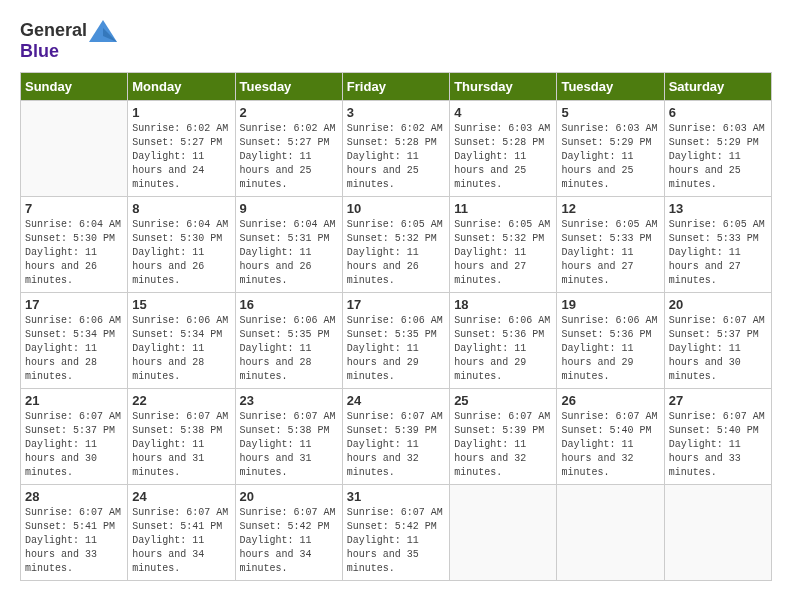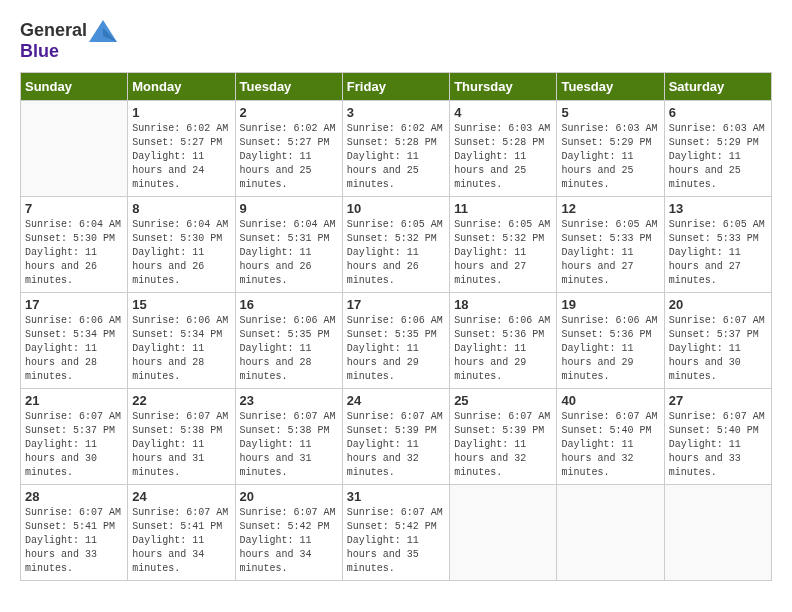--- a/index.html
+++ b/index.html
@@ -265,21 +265,21 @@
           Sunrise: 6:07 AM<br>Sunset: 5:39 PM<br>Daylight: 11 hours and 32 minutes.
         </div>
       </td>
         <td>
         <span class="day-num">25</span>
         <div class="day-info">
           Sunrise: 6:07 AM<br>Sunset: 5:39 PM<br>Daylight: 11 hours and 32 minutes.
         </div>
       </td>
         <td>
-        <span class="day-num">40</span>
+        <span class="day-num">26</span>
         <div class="day-info">
           Sunrise: 6:07 AM<br>Sunset: 5:40 PM<br>Daylight: 11 hours and 32 minutes.
         </div>
       </td>
         <td>
         <span class="day-num">27</span>
         <div class="day-info">
           Sunrise: 6:07 AM<br>Sunset: 5:40 PM<br>Daylight: 11 hours and 33 minutes.
         </div>
       </td>

